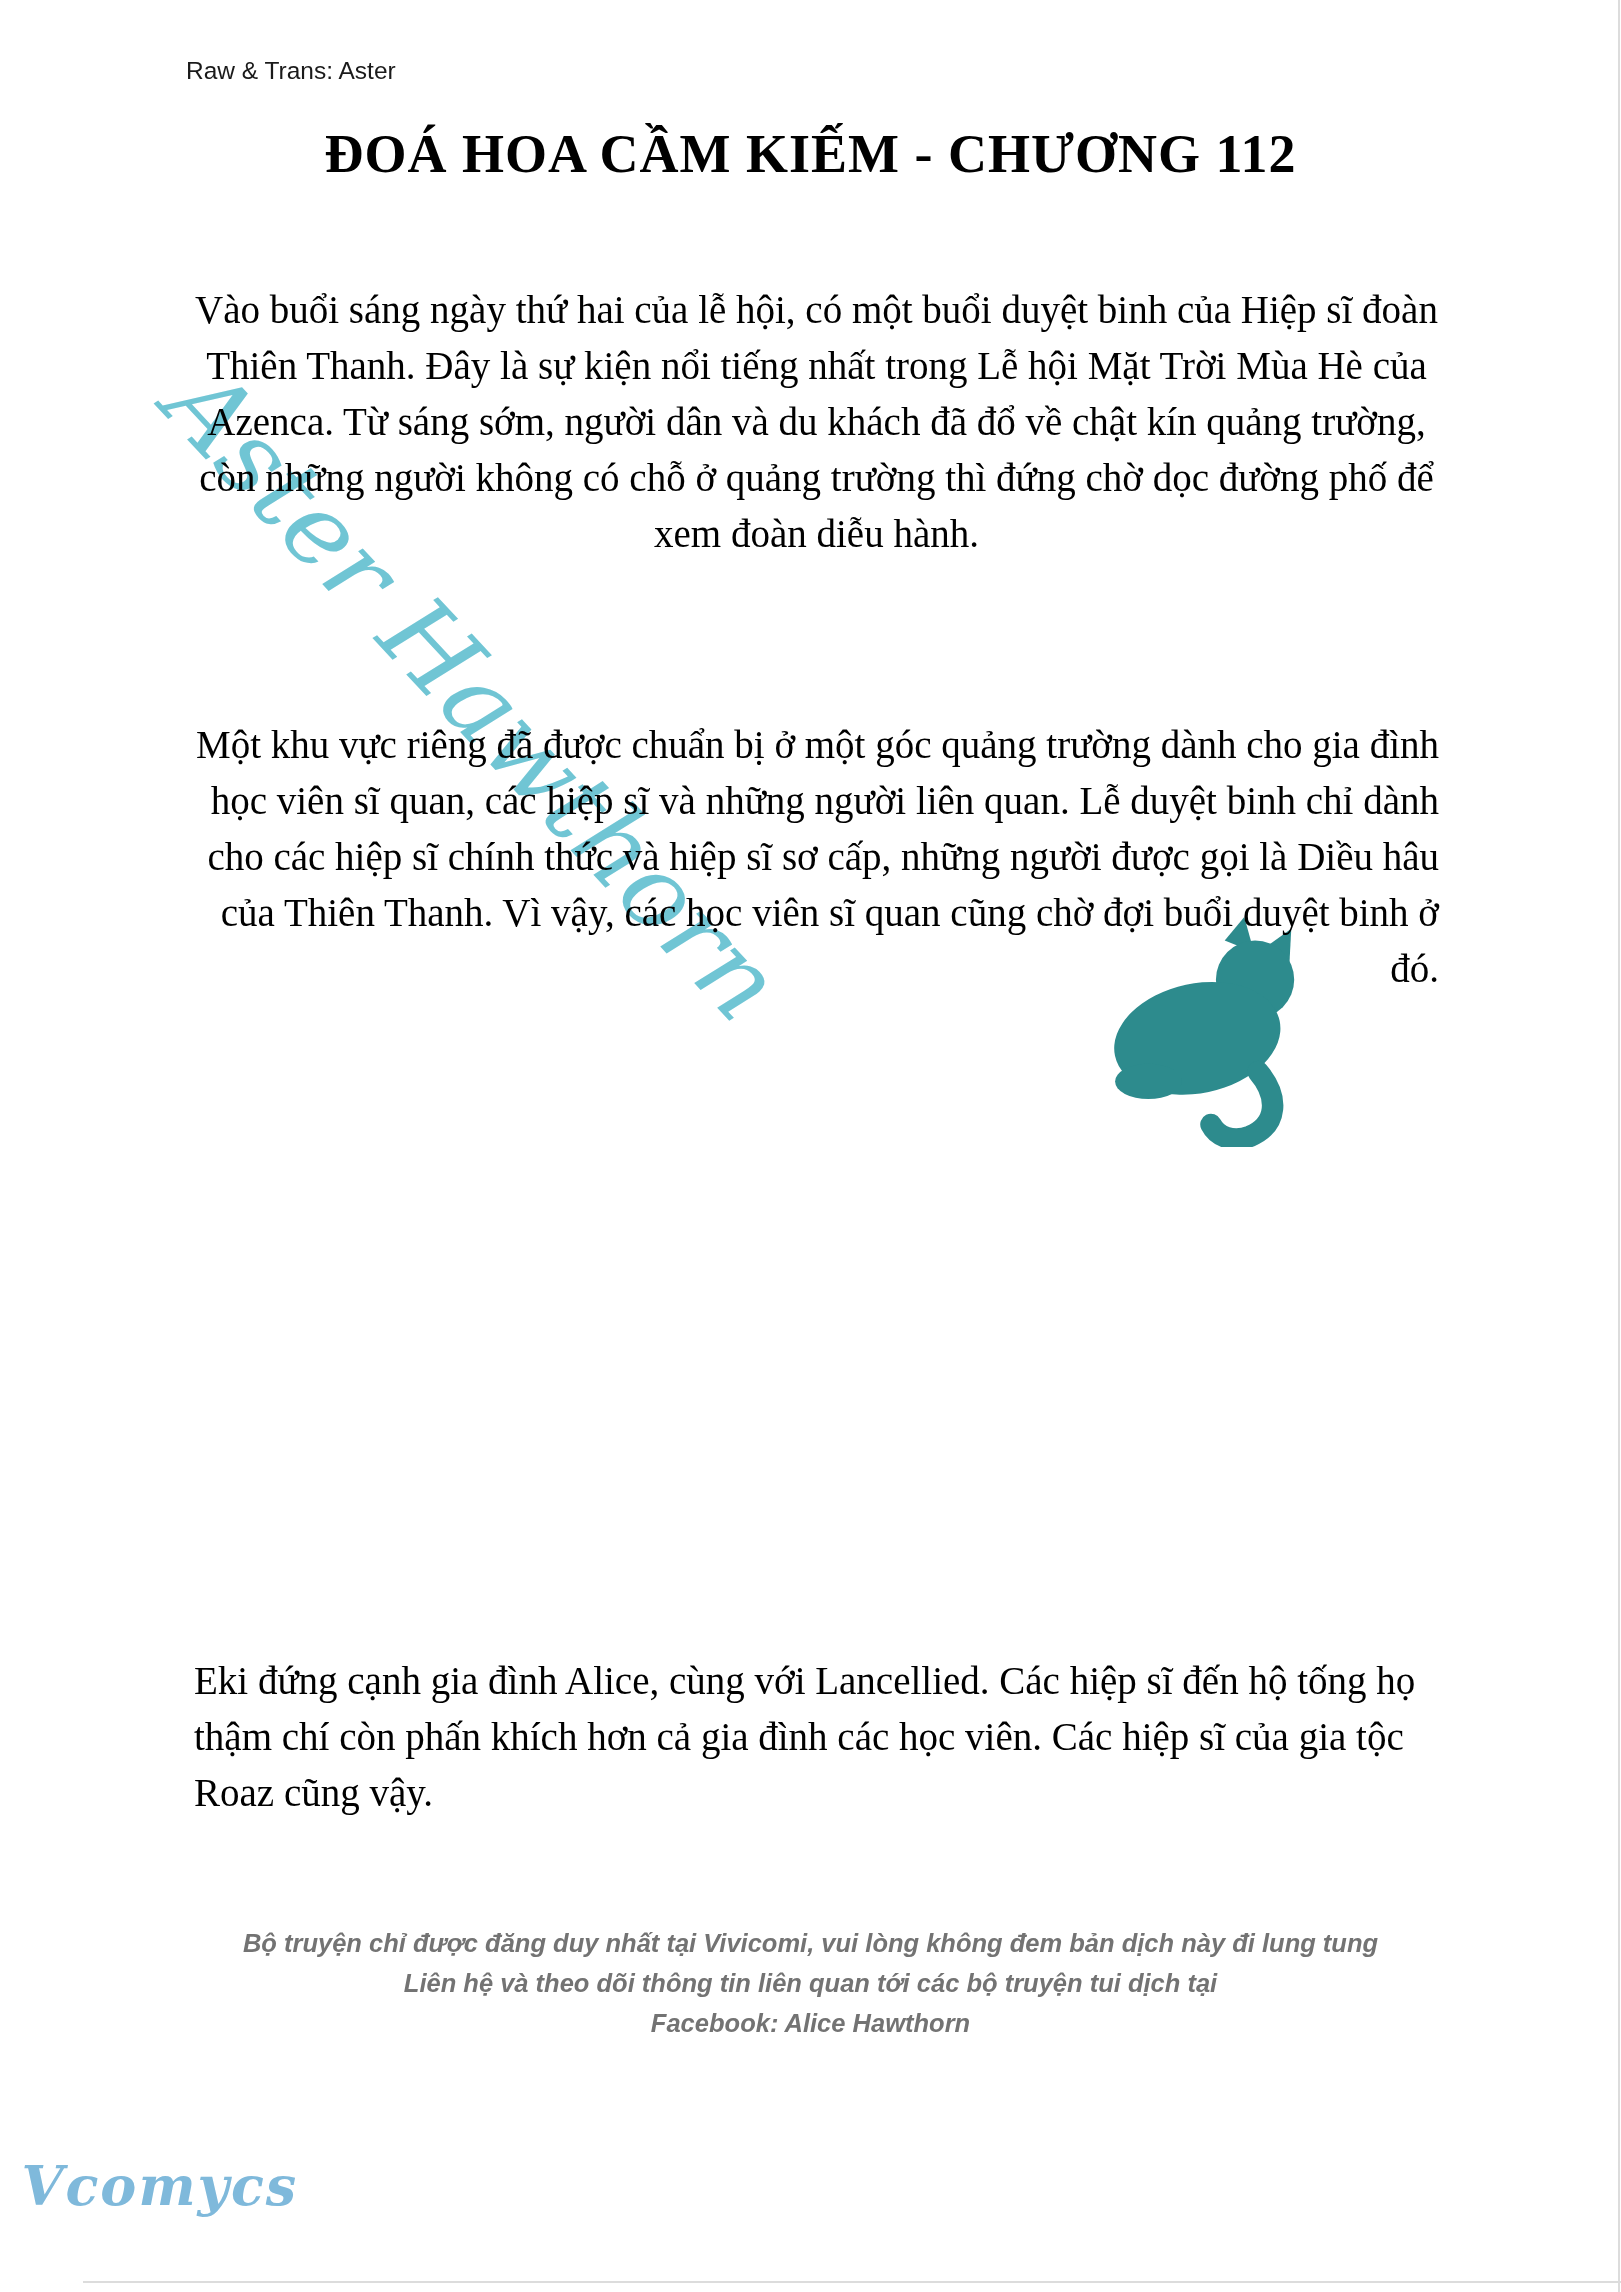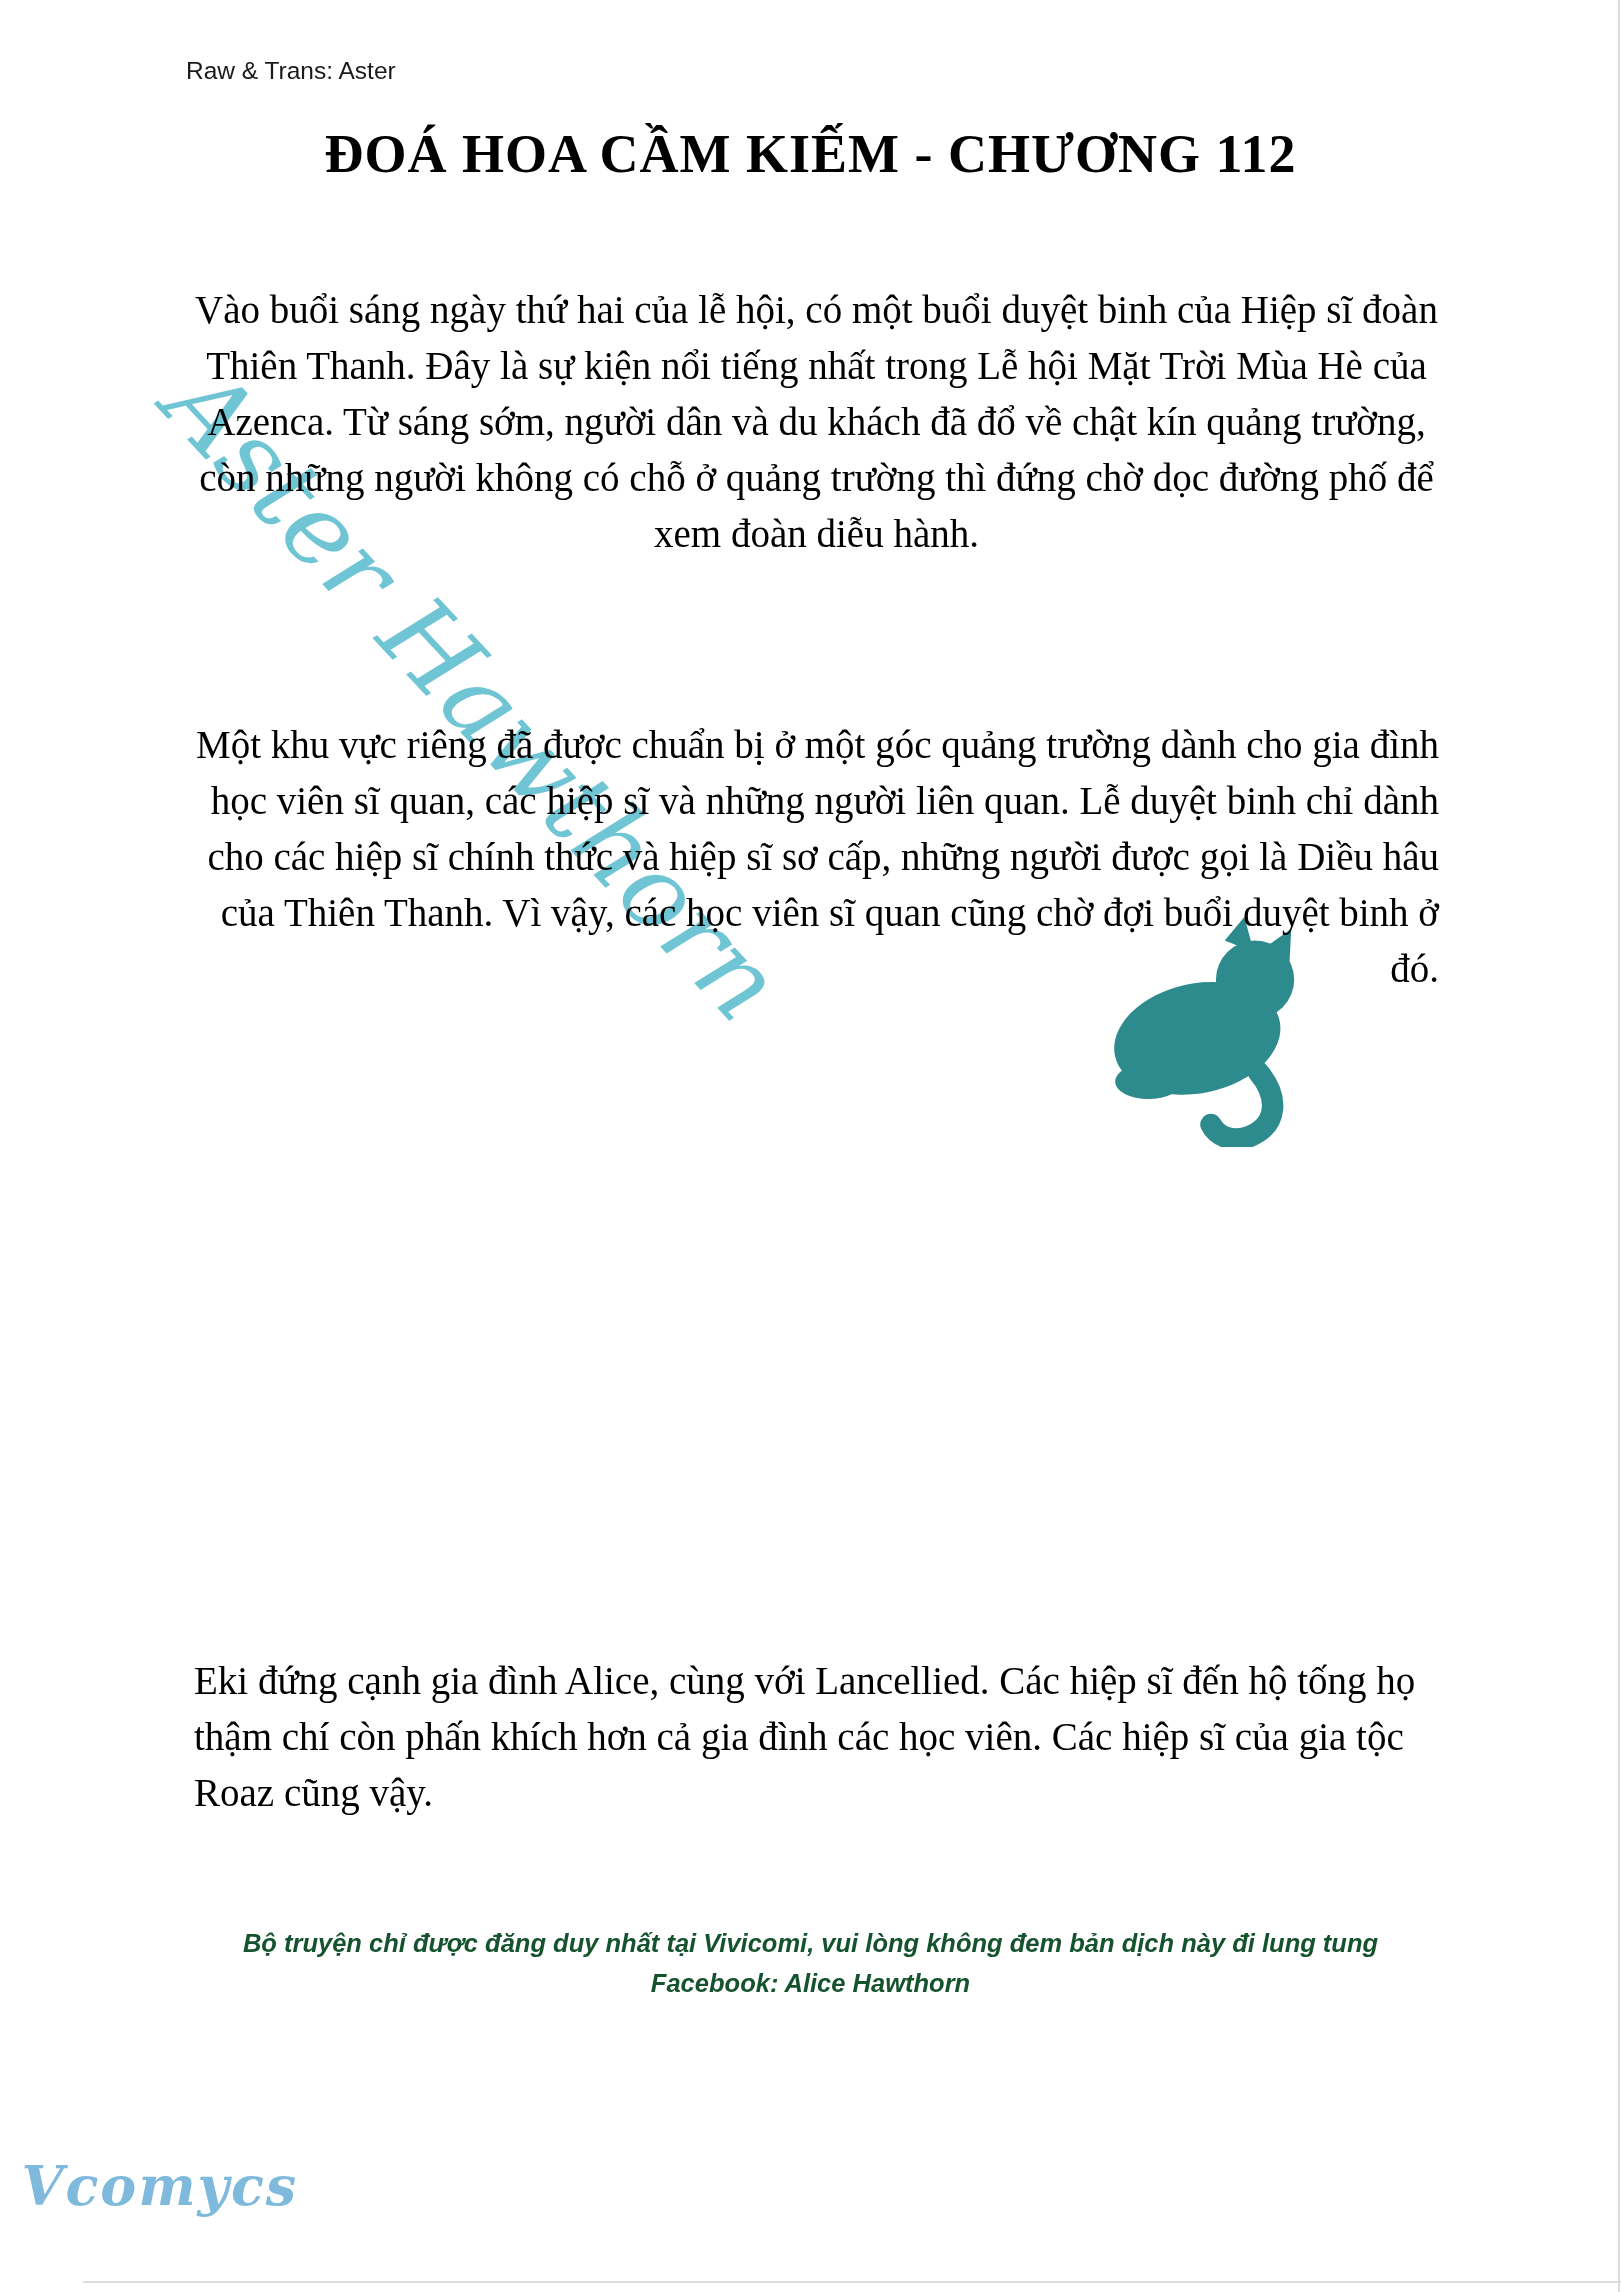--- a/index.html
+++ b/index.html
@@ -70,21 +70,21 @@
     position: absolute;
     left: 0;
     top: 1923px;
     width: 100%;
     text-align: center;
     font-family: "Liberation Sans", sans-serif;
     font-style: italic;
     font-weight: bold;
     font-size: 25.5px;
     line-height: 40px;
-    color: #14532d;
+    color: #737373;
     z-index: 2;
   }
   .logo {
     position: absolute;
     left: 21.6px;
     top: 2154px;
     font-family: "DejaVu Serif", serif;
     font-style: italic;
     font-weight: bold;
     font-size: 54px;
@@ -132,20 +132,21 @@
       <polygon points="156,32 184,12 182,50"></polygon>
       <circle cx="147" cy="64" r="40"></circle>
       <ellipse cx="88" cy="124" rx="86" ry="56" transform="rotate(-12 88 124)"></ellipse>
       <ellipse cx="38" cy="168" rx="34" ry="18"></ellipse>
     </g>
     <path d="M150 158 C172 184 170 212 142 224 C124 231 108 224 102 212" fill="none" stroke-width="22" stroke-linecap="round" stroke="#2d8b8d"></path>
   </svg>
 
   <div class="footer">
     <div>Bộ truyện chỉ được đăng duy nhất tại Vivicomi, vui lòng không đem bản dịch này đi lung tung</div>
+    <div>Liên hệ và theo dõi thông tin liên quan tới các bộ truyện tui dịch tại</div>
     <div>Facebook: Alice Hawthorn</div>
   </div>
 
   <div class="logo">Vcomycs</div>
 
   <div class="edge-right"></div>
   <div class="edge-bottom"></div>
 
 </div>
 

